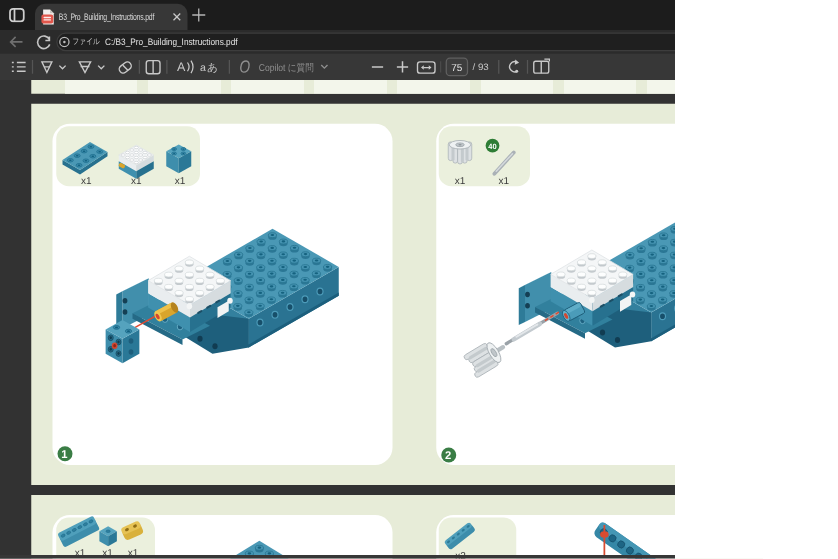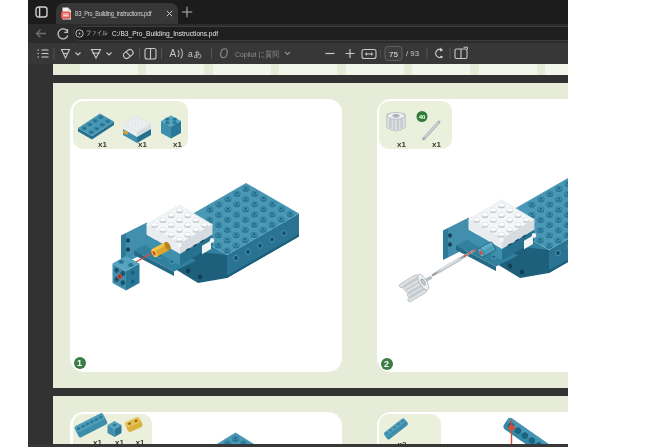--- a/index.html
+++ b/index.html
@@ -1,19 +1,19 @@
 <!DOCTYPE html>
 <html><head>
 <meta charset="utf-8">
 <style>
   html,body{margin:0;padding:0;}
   body{width:670px;height:447px;overflow:hidden;font-family:"Liberation Sans",sans-serif;}
-  #app{position:relative;width:540px;height:447px;background:#323232;overflow:hidden;margin-left:28px;}
+  #app{position:relative;width:540px;height:447px;background:#323232;overflow:hidden;}
   .abs{position:absolute;}
-  .lbl{width:20px;text-align:right;font-size:8px;font-weight:bold;color:#3a3a3a;}
+  .lbl{width:20px;text-align:center;font-size:8px;font-weight:normal;color:#3a3a3a;}
 </style>
 </head>
 <body>
 <div id="app">
 
   <div class="abs" style="left:0;top:0;width:670px;height:24px;background:#1c1c1c;"></div>
   <svg class="abs" style="left:7px;top:6px" width="13" height="12" viewBox="0 0 13 12">
     <rect x="1" y="1" width="11" height="10" rx="2.5" fill="none" stroke="#cfcfcf" stroke-width="1.4"></rect>
     <line x1="4.6" y1="1" x2="4.6" y2="11" stroke="#cfcfcf" stroke-width="1.4"></line>
   </svg>

